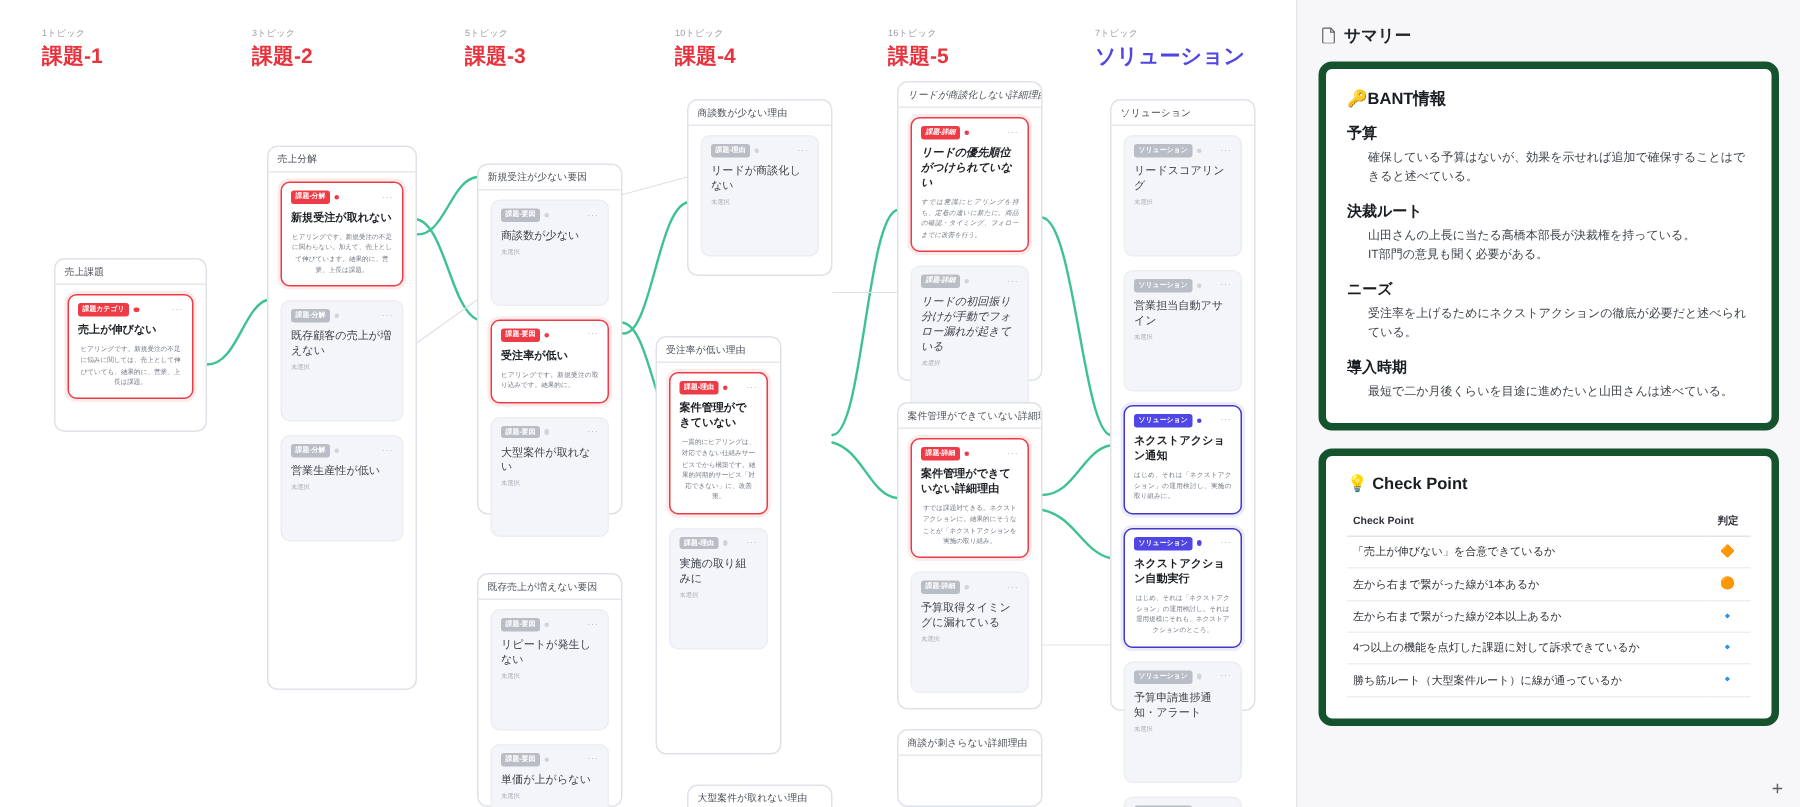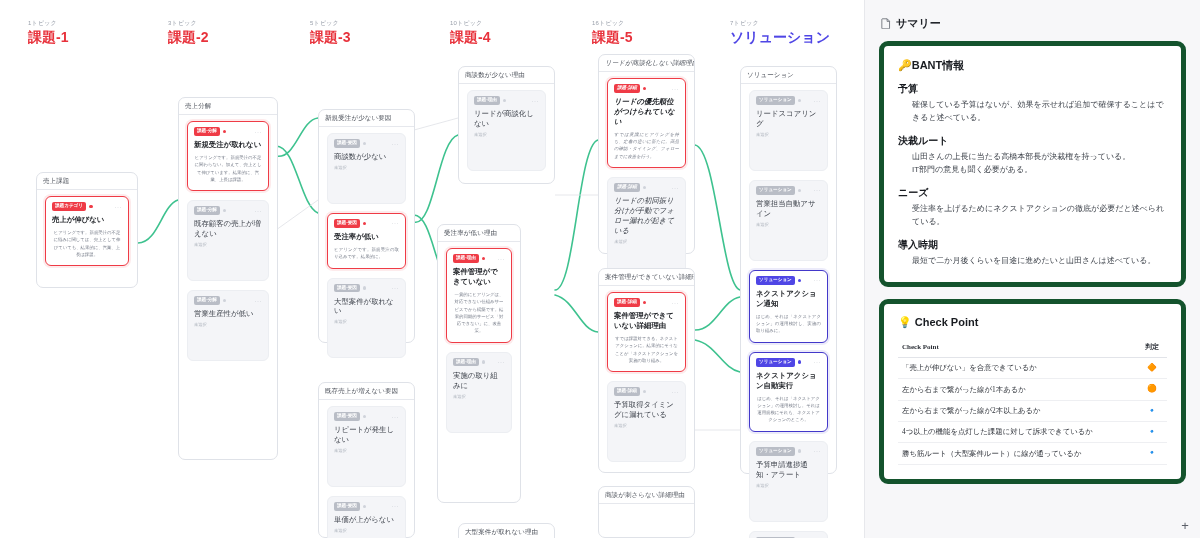--- a/index.html
+++ b/index.html
@@ -91,21 +91,21 @@
   .panel-head .t { font-size: 11px; font-weight: 700; color: #22252b; }
   .panel-card {
     background: #fff; border: 5px solid #14532d; border-radius: 9px;
     padding: 12px 14px 14px 14px; margin-bottom: 12px;
   }
   .pc-title { font-size: 11px; font-weight: 700; color: #191c21; margin-bottom: 9px; }
   .sec-h { font-size: 10px; font-weight: 700; color: #191c21; margin: 9px 0 3px; }
   .sec-h:first-of-type { margin-top: 2px; }
   .sec-p { font-size: 8px; color: #3f444c; line-height: 1.62; padding-left: 14px; }
 
-  table { width: 100%; border-collapse: collapse; font-family: Liberation Serif, serif; }
+  table { width: 100%; border-collapse: collapse; }
   th, td {
     font-size: 7.4px; color: #2d3138; text-align: left;
     padding: 5px 4px; border-bottom: 1px solid #eeeff2;
     line-height: 1.3;
   }
   th { font-weight: 700; font-size: 7px; border-bottom: 1px solid #e2e4e9; }
   th.j, td.j { width: 30px; text-align: center; }
   td.j span { font-size: 8px; }
 
   

